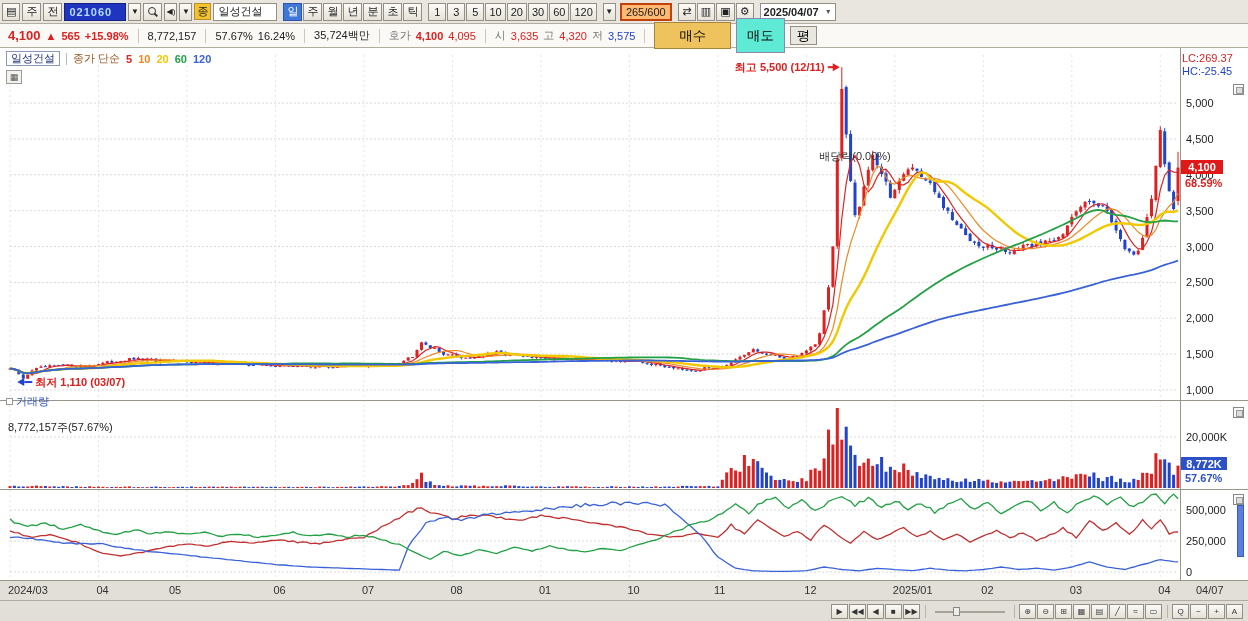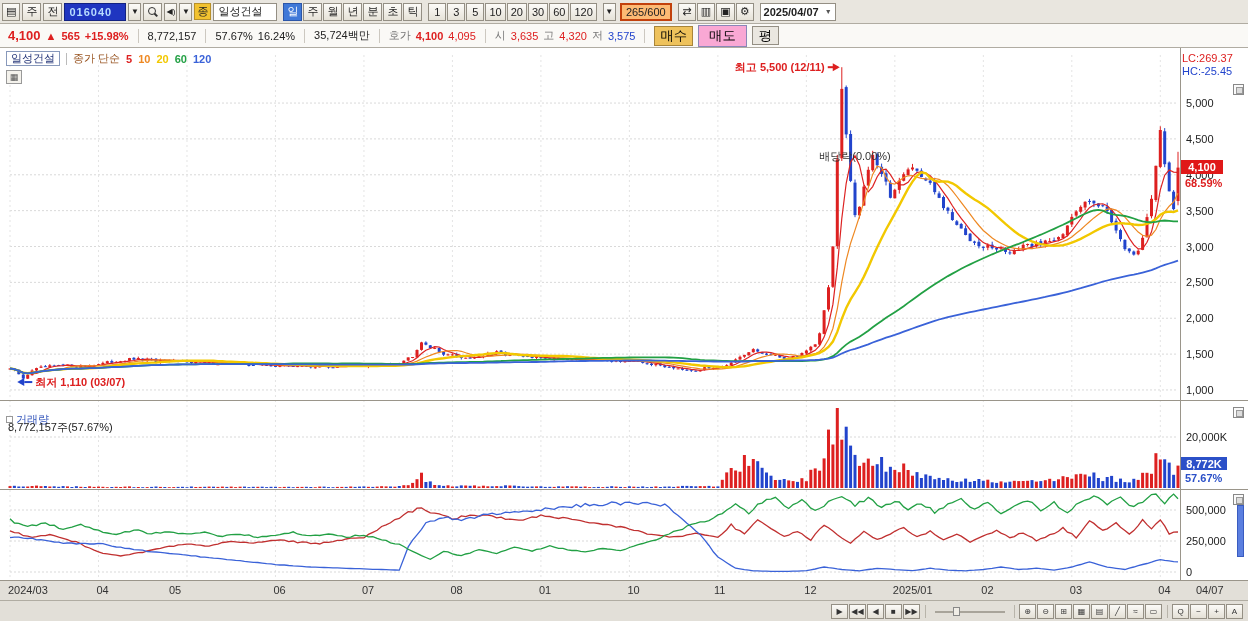--- a/index.html
+++ b/index.html
@@ -18,36 +18,36 @@
 .datebox{width:76px;height:18px;background:#fff;border:1px solid #948f84;display:flex;align-items:center;justify-content:space-between;padding:0 3px;}
 .mag{position:relative;width:11px;height:11px;display:inline-block;}
 .mag::before{content:"";position:absolute;left:1px;top:1px;width:6px;height:6px;border:1.5px solid #333;border-radius:50%;}
 .mag::after{content:"";position:absolute;left:7px;top:8px;width:4px;height:1.5px;background:#333;transform:rotate(45deg);}
 
 .qbar{position:absolute;left:0;top:24px;width:1248px;height:24px;background:#faf9f6;border-bottom:1px solid #b0aca2;display:flex;align-items:center;padding:0 8px;gap:5px;}
 .vsep{width:1px;height:14px;background:#ccc8c0;margin:0 4px;}
 .red{color:#dd2020;}.blue{color:#2244cc;}.bold{font-weight:bold;}
 .q-price{font-size:13px;font-weight:bold;color:#dd2020;}
 .q-lbl{color:#777;}
-.btn-buy{height:20px;padding:0 5px;background:#eec25c;border:1px solid #a8853a;font-family:inherit;}
-.btn-sell{height:22px;padding:0 10px;background:#f9a8d4;border:1px solid #8a86b8;font-family:inherit;}
+.btn-buy{height:27px;padding:0 24px;background:#eec25c;border:1px solid #a8853a;font-family:inherit;}
+.btn-sell{height:35px;padding:0 10px;background:#5eead4;border:1px solid #8a86b8;font-family:inherit;}
 .btn-avg{height:19px;padding:0 6px;background:#eae7e0;border:1px solid #948f84;font-family:inherit;}
 
 #chart-svg{position:absolute;left:0;top:48px;}
 .legend-main{position:absolute;left:6px;top:51px;display:flex;align-items:center;gap:6px;}
 .legend-namebox{border:1px solid #8899bb;padding:0 4px;height:15px;display:flex;align-items:center;color:#223377;background:#fff;}
 .lsep{width:1px;height:12px;background:#bbb;}
 .ma-type{color:#995522;}
 #ma-list span{margin-right:6px;font-weight:bold;}
 .tool-under{position:absolute;left:6px;top:70px;width:16px;height:14px;border:1px solid #999;background:#f4f2ec;font-size:9px;display:flex;align-items:center;justify-content:center;color:#555;}
 .lc{position:absolute;left:1182px;top:52px;color:#dd2020;}
 .hc{position:absolute;left:1182px;top:65px;color:#2244cc;}
 .pbadge{position:absolute;left:1181px;top:160px;width:42px;height:14px;background:#e01818;color:#fff;font-weight:bold;display:flex;align-items:center;justify-content:center;}
 .ppct{position:absolute;left:1185px;top:177px;color:#dd2020;font-weight:bold;}
-.vol-legend{position:absolute;left:6px;top:412px;display:flex;align-items:center;gap:3px;color:#3355bb;}
+.vol-legend{position:absolute;left:6px;top:394px;display:flex;align-items:center;gap:3px;color:#3355bb;}
 .sq{width:7px;height:7px;border:1px solid #999;background:#fff;display:inline-block;}
 .vol-sub{position:absolute;left:8px;top:420px;color:#222;}
 .vbadge{position:absolute;left:1181px;top:457px;width:46px;height:13px;background:#2b50c8;color:#fff;font-weight:bold;display:flex;align-items:center;justify-content:center;}
 .vpct{position:absolute;left:1185px;top:472px;color:#2b50c8;font-weight:bold;}
 .hold-legend{position:absolute;left:6px;top:492px;display:flex;gap:12px;align-items:center;}
 .hl-item{display:flex;align-items:center;gap:3px;font-weight:bold;}
 .hl-sq{width:7px;height:7px;border:1px solid currentColor;display:inline-block;}
 .panelbox{position:absolute;left:1233px;width:11px;height:11px;border:1px solid #888;background:#fafafa;}
 .panelbox::after{content:"";position:absolute;left:2px;top:2px;width:5px;height:5px;border:1px solid #999;background:#ddd;}
 .vthumb{position:absolute;left:1237px;top:505px;width:7px;height:52px;background:#5b7fe0;border:1px solid #3a5cc0;}
@@ -66,21 +66,21 @@
 </head>
 <body>
 
 <div id="app">
 
   <div class="tbar">
     <button class="btn">▤</button>
     <button class="btn">주</button>
     <button class="btn">전</button>
     <div class="codebox">
-        <span>016040</span>
+        <span>021060</span>
       </div>
     <button class="btn sm">▼</button>
     <button class="btn">
         <span class="mag"></span>
       </button>
     <button class="btn sm">◀)</button>
     <button class="btn sm">▼</button>
     <div class="badge-jong">종</div>
     <div class="namebox">
         <span>일성건설</span>

